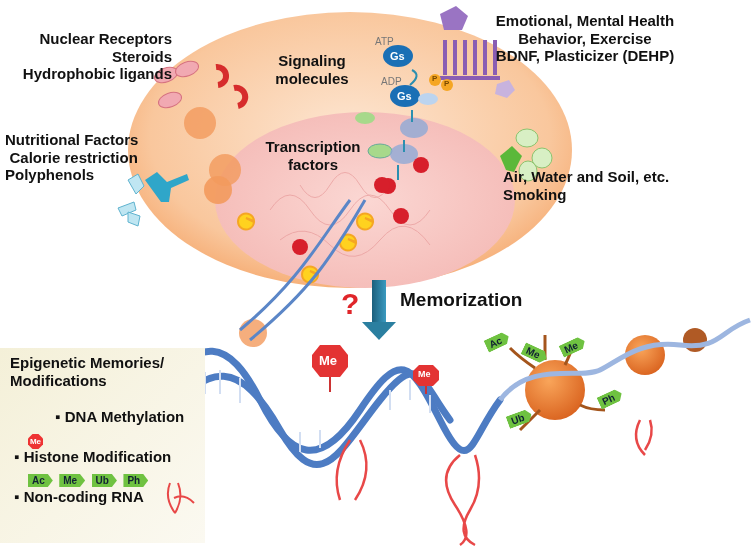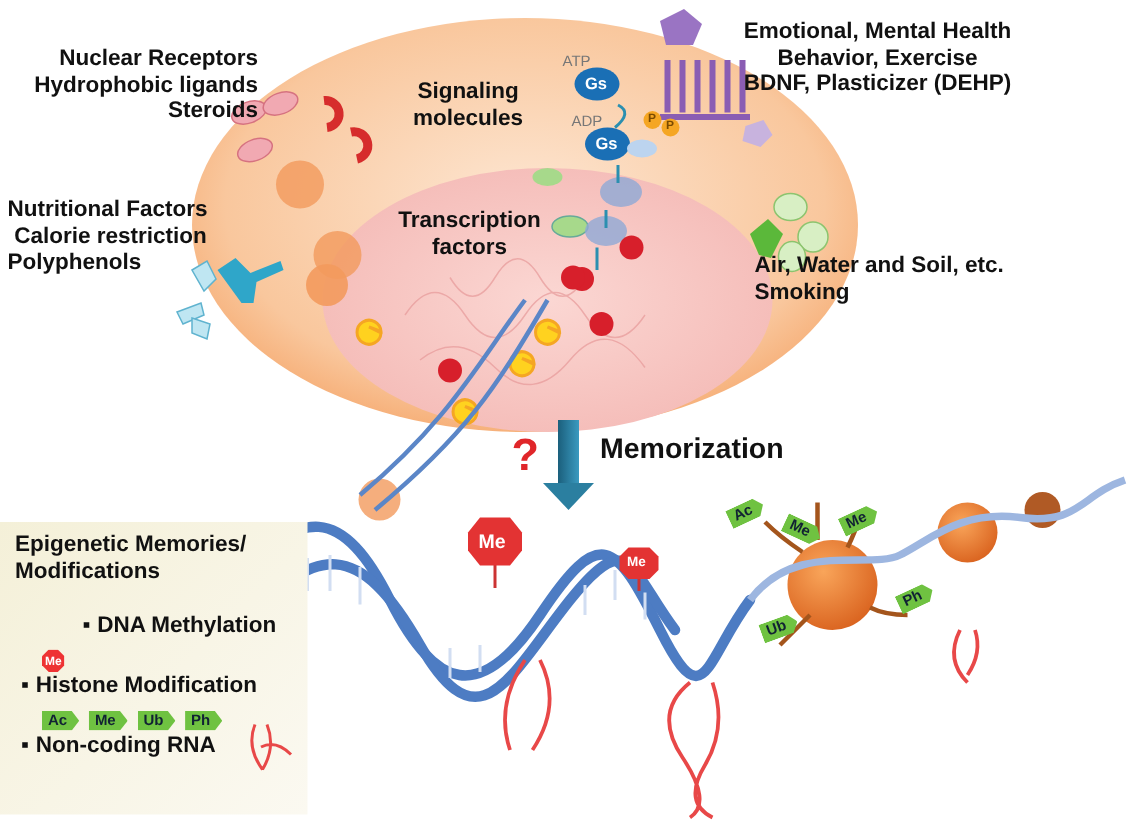--- a/index.html
+++ b/index.html
@@ -167,22 +167,22 @@
 
   <g stroke="#e84848" stroke-width="2.5" fill="none">
     <path d="M350 440 q-20 30 -10 60 M360 440 q15 30 -5 60"></path>
     <path d="M460 455 q-25 20 -5 50 t5 40 M475 455 q10 30 -5 55 t5 35"></path>
     <path d="M640 420 q-10 20 5 35 M650 420 q5 15 -5 30"></path>
   </g>
 </svg>
 
 <div class="lbl r" style="left:20px; top:30px; font-size:15px; width:152px;">
   <div>Nuclear Receptors</div>
+  <div>Steroids</div>
   <div>Hydrophobic ligands</div>
-  <div>Steroids</div>
 </div>
 
 <div class="lbl" style="left:5px; top:131px; font-size:15px;">
   <div>Nutritional Factors</div>
   <div style="padding-left:4px;text-align:center;">Calorie restriction</div>
   <div>Polyphenols</div>
 </div>
 
 <div class="lbl c" style="left:480px; top:12px; font-size:15px; width:210px;">
   <div>Emotional, Mental Health</div>

